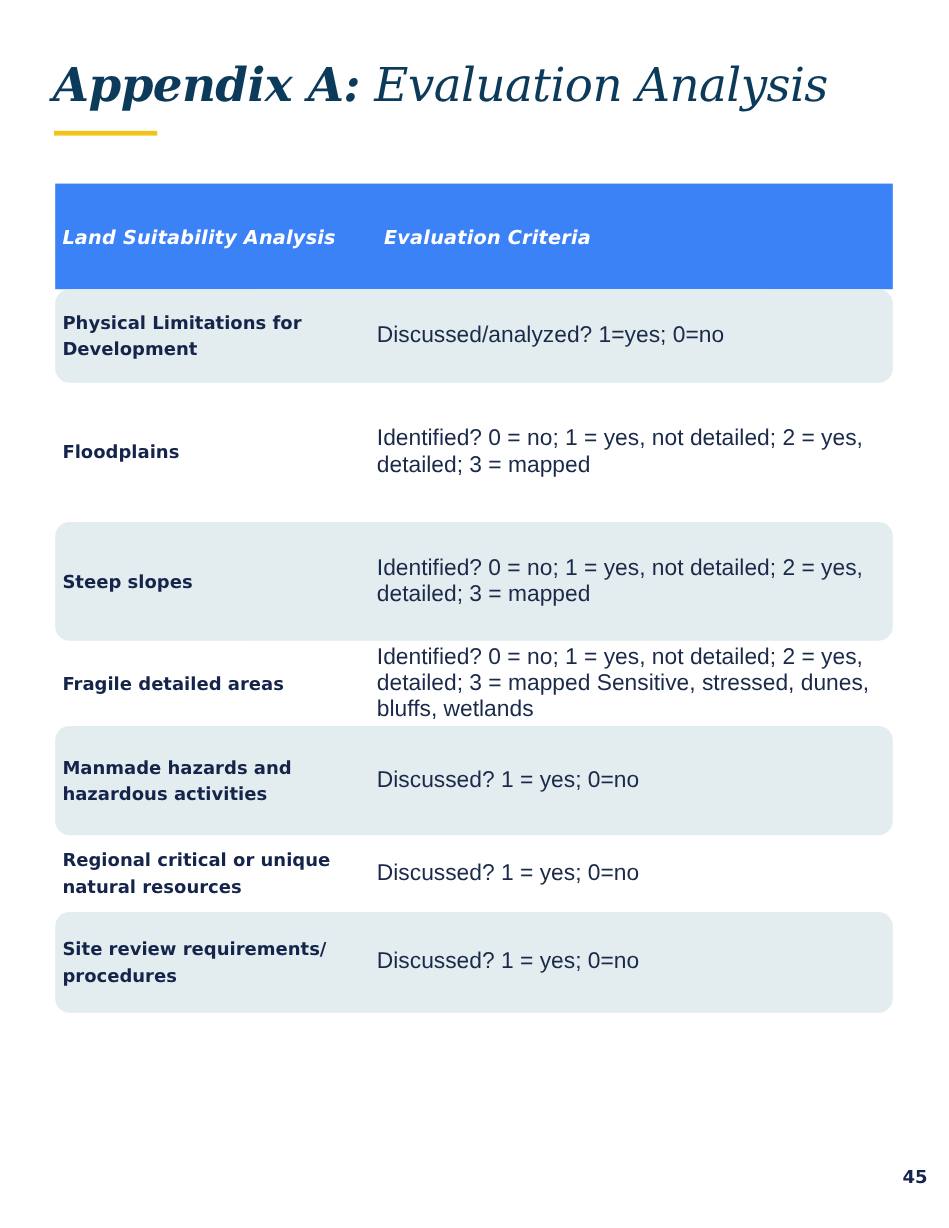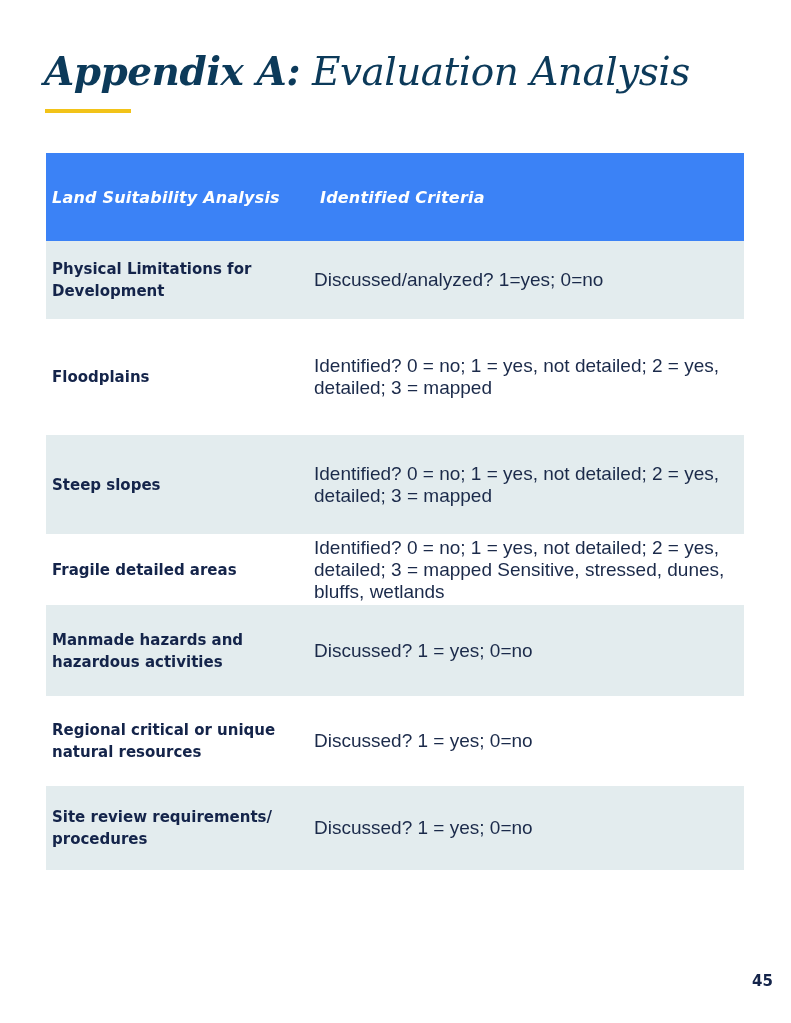--- a/index.html
+++ b/index.html
@@ -13,21 +13,21 @@
       font-size: 39px; color: #0c3a5a; letter-spacing: -0.5px; white-space: nowrap;
     }
     .title .strong { font-weight: bold; }
     .title-rule {
       position: absolute; left: 45px; top: 109px; width: 86px; height: 4px; background: #f2c318;
     }
     .table {
       position: absolute; left: 46px; top: 153px; width: 698px;
     }
     .row { display: flex; align-items: center; width: 100%; }
-    .row.alt { background: #e3ecee; }
+    .row.alt { background: #e3ecee; border-radius: 12px; }
     .row.header { background: #3b82f6; height: 88px; }
     .cell-a { width: 268px; padding-left: 6px; box-sizing: border-box; }
     .cell-b { flex: 1; padding-left: 0; padding-right: 8px; box-sizing: border-box; }
     .header .cell-a, .header .cell-b {
       color: #ffffff; font-style: italic; font-weight: bold; font-size: 16px; letter-spacing: 0.2px;
     }
     .header .cell-a { width: 274px; }
     .rowlabel { font-weight: bold; font-size: 15px; line-height: 22px; color: #14244a; }
     .rowcrit { font-size: 19px; line-height: 22px; color: #1b2a4a; font-family: "Liberation Sans", sans-serif; }
     .page-number {
@@ -39,21 +39,21 @@
 
 <h1 class="title">
   <span class="strong">Appendix A:</span>
   <span>Evaluation Analysis</span>
 </h1>
 <div class="title-rule"></div>
 
 <div class="table">
   <div class="row header">
     <div class="cell-a">Land Suitability Analysis</div>
-    <div class="cell-b">Identified Criteria</div>
+    <div class="cell-b">Evaluation Criteria</div>
   </div>
 
   <div class="row alt" style="height:78px">
     <div class="cell-a rowlabel">Physical Limitations for Development</div>
     <div class="cell-b rowcrit">Discussed/analyzed? 1=yes; 0=no</div>
   </div>
   <div class="row" style="height:116px">
     <div class="cell-a rowlabel">Floodplains</div>
     <div class="cell-b rowcrit">Identified? 0 = no; 1 = yes, not detailed; 2 = yes, detailed; 3 = mapped</div>
   </div>
@@ -62,21 +62,21 @@
     <div class="cell-b rowcrit">Identified? 0 = no; 1 = yes, not detailed; 2 = yes, detailed; 3 = mapped</div>
   </div>
   <div class="row" style="height:71px">
     <div class="cell-a rowlabel">Fragile detailed areas</div>
     <div class="cell-b rowcrit">Identified? 0 = no; 1 = yes, not detailed; 2 = yes, detailed; 3 = mapped Sensitive, stressed, dunes, bluffs, wetlands</div>
   </div>
   <div class="row alt" style="height:91px">
     <div class="cell-a rowlabel">Manmade hazards and hazardous activities</div>
     <div class="cell-b rowcrit">Discussed? 1 = yes; 0=no</div>
   </div>
-  <div class="row" style="height:90px">
+  <div class="row" style="height:64px">
     <div class="cell-a rowlabel">Regional critical or unique natural resources</div>
     <div class="cell-b rowcrit">Discussed? 1 = yes; 0=no</div>
   </div>
   <div class="row alt" style="height:84px">
     <div class="cell-a rowlabel">Site review requirements/ procedures</div>
     <div class="cell-b rowcrit">Discussed? 1 = yes; 0=no</div>
   </div>
 </div>
 
 <div class="page-number">45</div>

